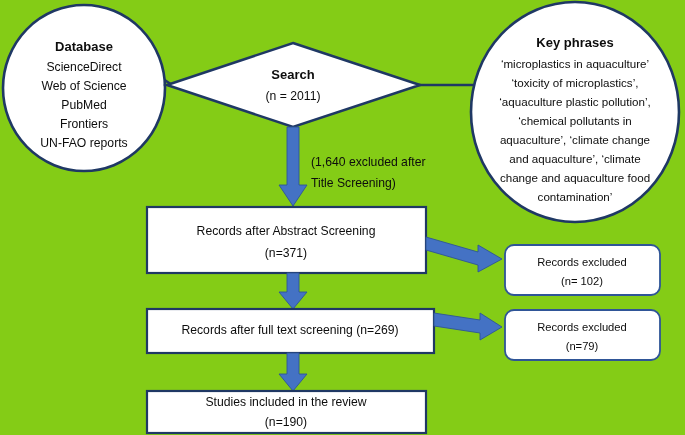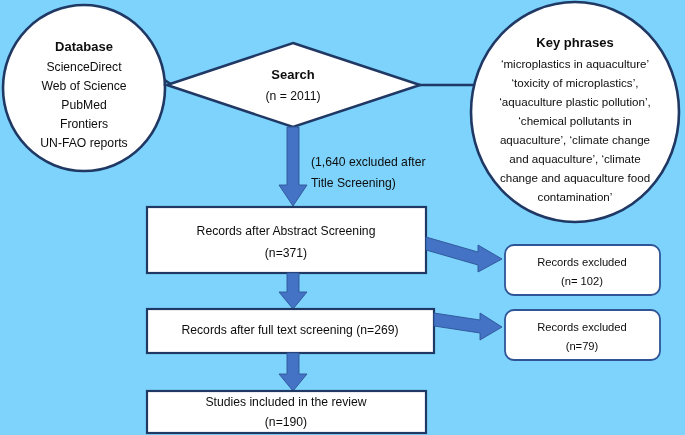--- a/index.html
+++ b/index.html
@@ -10,21 +10,21 @@
   body {
     width: 685px;
     height: 435px;
     overflow: hidden;
     font-family: "Liberation Sans", sans-serif;
   }
   #diagram-root {
     position: relative;
     width: 685px;
     height: 435px;
-    background: #7dd3fc;
+    background: #84cc16;
   }
   svg.flow {
     display: block;
     width: 685px;
     height: 435px;
   }
   .shape-stroke-navy {
     stroke: #1f3864;
     stroke-width: 2.6;
     fill: #ffffff;

